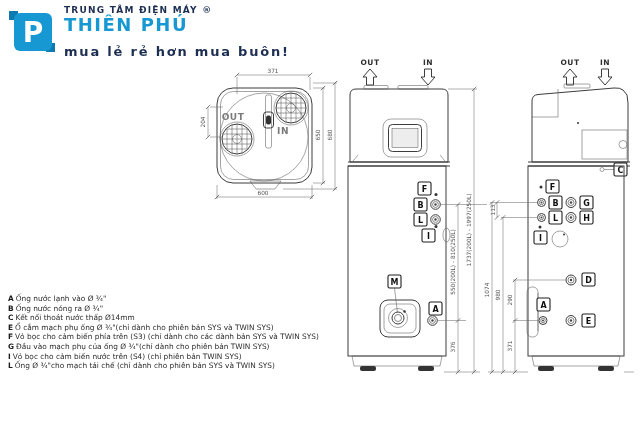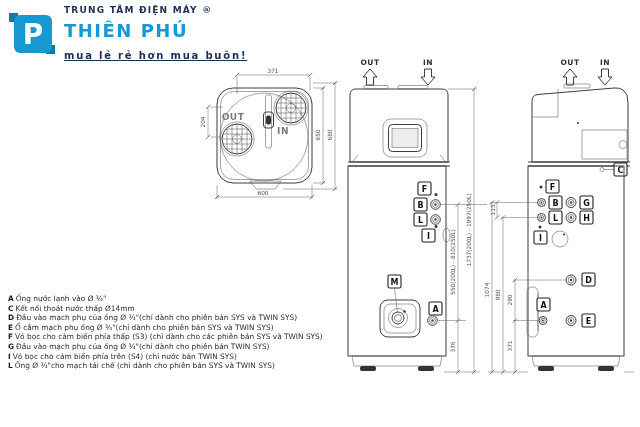--- a/index.html
+++ b/index.html
@@ -2,22 +2,22 @@
 <html><head>
 <meta charset="utf-8">
 <style>
   html,body{margin:0;padding:0;background:#fff;}
   #stage{position:relative;width:640px;height:427px;background:#fff;overflow:hidden;
          font-family:"DejaVu Sans",sans-serif;}
   
   .logo{position:absolute;left:8px;top:6px;display:flex;align-items:center;gap:8px;}
   .logo-text{display:flex;flex-direction:column;line-height:1.05;}
   .logo-l1{font-size:9px;font-weight:bold;color:#1c2e52;letter-spacing:1.2px;}
-  .logo-l2{font-size:18px;font-weight:bold;color:#1798d3;letter-spacing:1.5px;margin-top:7px;}
-  .logo-l3{font-size:10px;font-weight:bold;color:#1c2e52;letter-spacing:1.8px;margin-top:10px;text-decoration:underline;}
+  .logo-l2{font-size:18px;font-weight:bold;color:#1798d3;letter-spacing:1.5px;margin-top:1px;}
+  .logo-l3{font-size:13px;font-weight:bold;color:#1c2e52;letter-spacing:1.8px;margin-top:10px;}
   
   .ln  {fill:none;stroke:#3d3d3d;stroke-width:1;}
   .lnt {fill:none;stroke:#5a5a5a;stroke-width:0.55;}
   .dim {fill:none;stroke:#6f6f6f;stroke-width:0.55;}
   .tk  {stroke:#555;stroke-width:0.75;}
   .dt  {font:5.8px "DejaVu Sans",sans-serif;fill:#555;}
   .flow{font:bold 7.5px "DejaVu Sans",sans-serif;fill:#2f2f2f;letter-spacing:.5px;}
   .outln{font:bold 9px "DejaVu Sans",sans-serif;fill:#7a7a7a;letter-spacing:.5px;}
   .cobox{fill:#fff;stroke:#1f1f1f;stroke-width:1.1;}
   .colt {font:bold 8px "DejaVu Sans",sans-serif;fill:#111;}
@@ -361,22 +361,22 @@
       <line x1="42.8" y1="227.2" x2="47.2" y2="222.8" class="tk"></line>
       <line x1="42.8" y1="267.7" x2="47.2" y2="263.3" class="tk"></line>
       <line x1="42.8" y1="319.2" x2="47.2" y2="314.8" class="tk"></line>
       <text x="41.5" y="245" text-anchor="middle" class="dt" transform="rotate(-90 41.5 245)">290</text>
       <text x="41.5" y="291" text-anchor="middle" class="dt" transform="rotate(-90 41.5 291)">371</text>
     </g>
   </svg>
 
   <div class="legend">
     <div class="row"><b>A</b><span>Ống nước lạnh vào Ø ¾"</span></div>
+    <div class="row"><b>B</b><span>Ống nước nóng ra Ø ¾"</span></div>
     <div class="row"><b>C</b><span>Kết nối thoát nước thấp Ø14mm</span></div>
-    <div class="row"><b>D</b><span>Đầu vào mạch phụ của ống Ø ¾"(chỉ dành cho phiên bản SYS và TWIN SYS)</span></div>
     <div class="row"><b>E</b><span>Ổ cắm mạch phụ ống Ø ¾"(chỉ dành cho phiên bản SYS và TWIN SYS)</span></div>
-    <div class="row"><b>F</b><span>Vỏ bọc cho cảm biến phía thấp (S3) (chỉ dành cho các phiên bản SYS và TWIN SYS)</span></div>
+    <div class="row"><b>F</b><span>Vỏ bọc cho cảm biến phía trên (S3) (chỉ dành cho các dành bản SYS và TWIN SYS)</span></div>
     <div class="row"><b>G</b><span>Đầu vào mạch phụ của ống Ø ¾"(chỉ dành cho phiên bản TWIN SYS)</span></div>
-    <div class="row"><b>I</b><span>Vỏ bọc cho cảm biến phía trên (S4) (chỉ nước bản TWIN SYS)</span></div>
+    <div class="row"><b>I</b><span>Vỏ bọc cho cảm biến nước trên (S4) (chỉ phiên bản TWIN SYS)</span></div>
     <div class="row"><b>L</b><span>Ống Ø ¾"cho mạch tái chế (chỉ dành cho phiên bản SYS và TWIN SYS)</span></div>
   </div>
 
 </div>
 
 </body></html>

